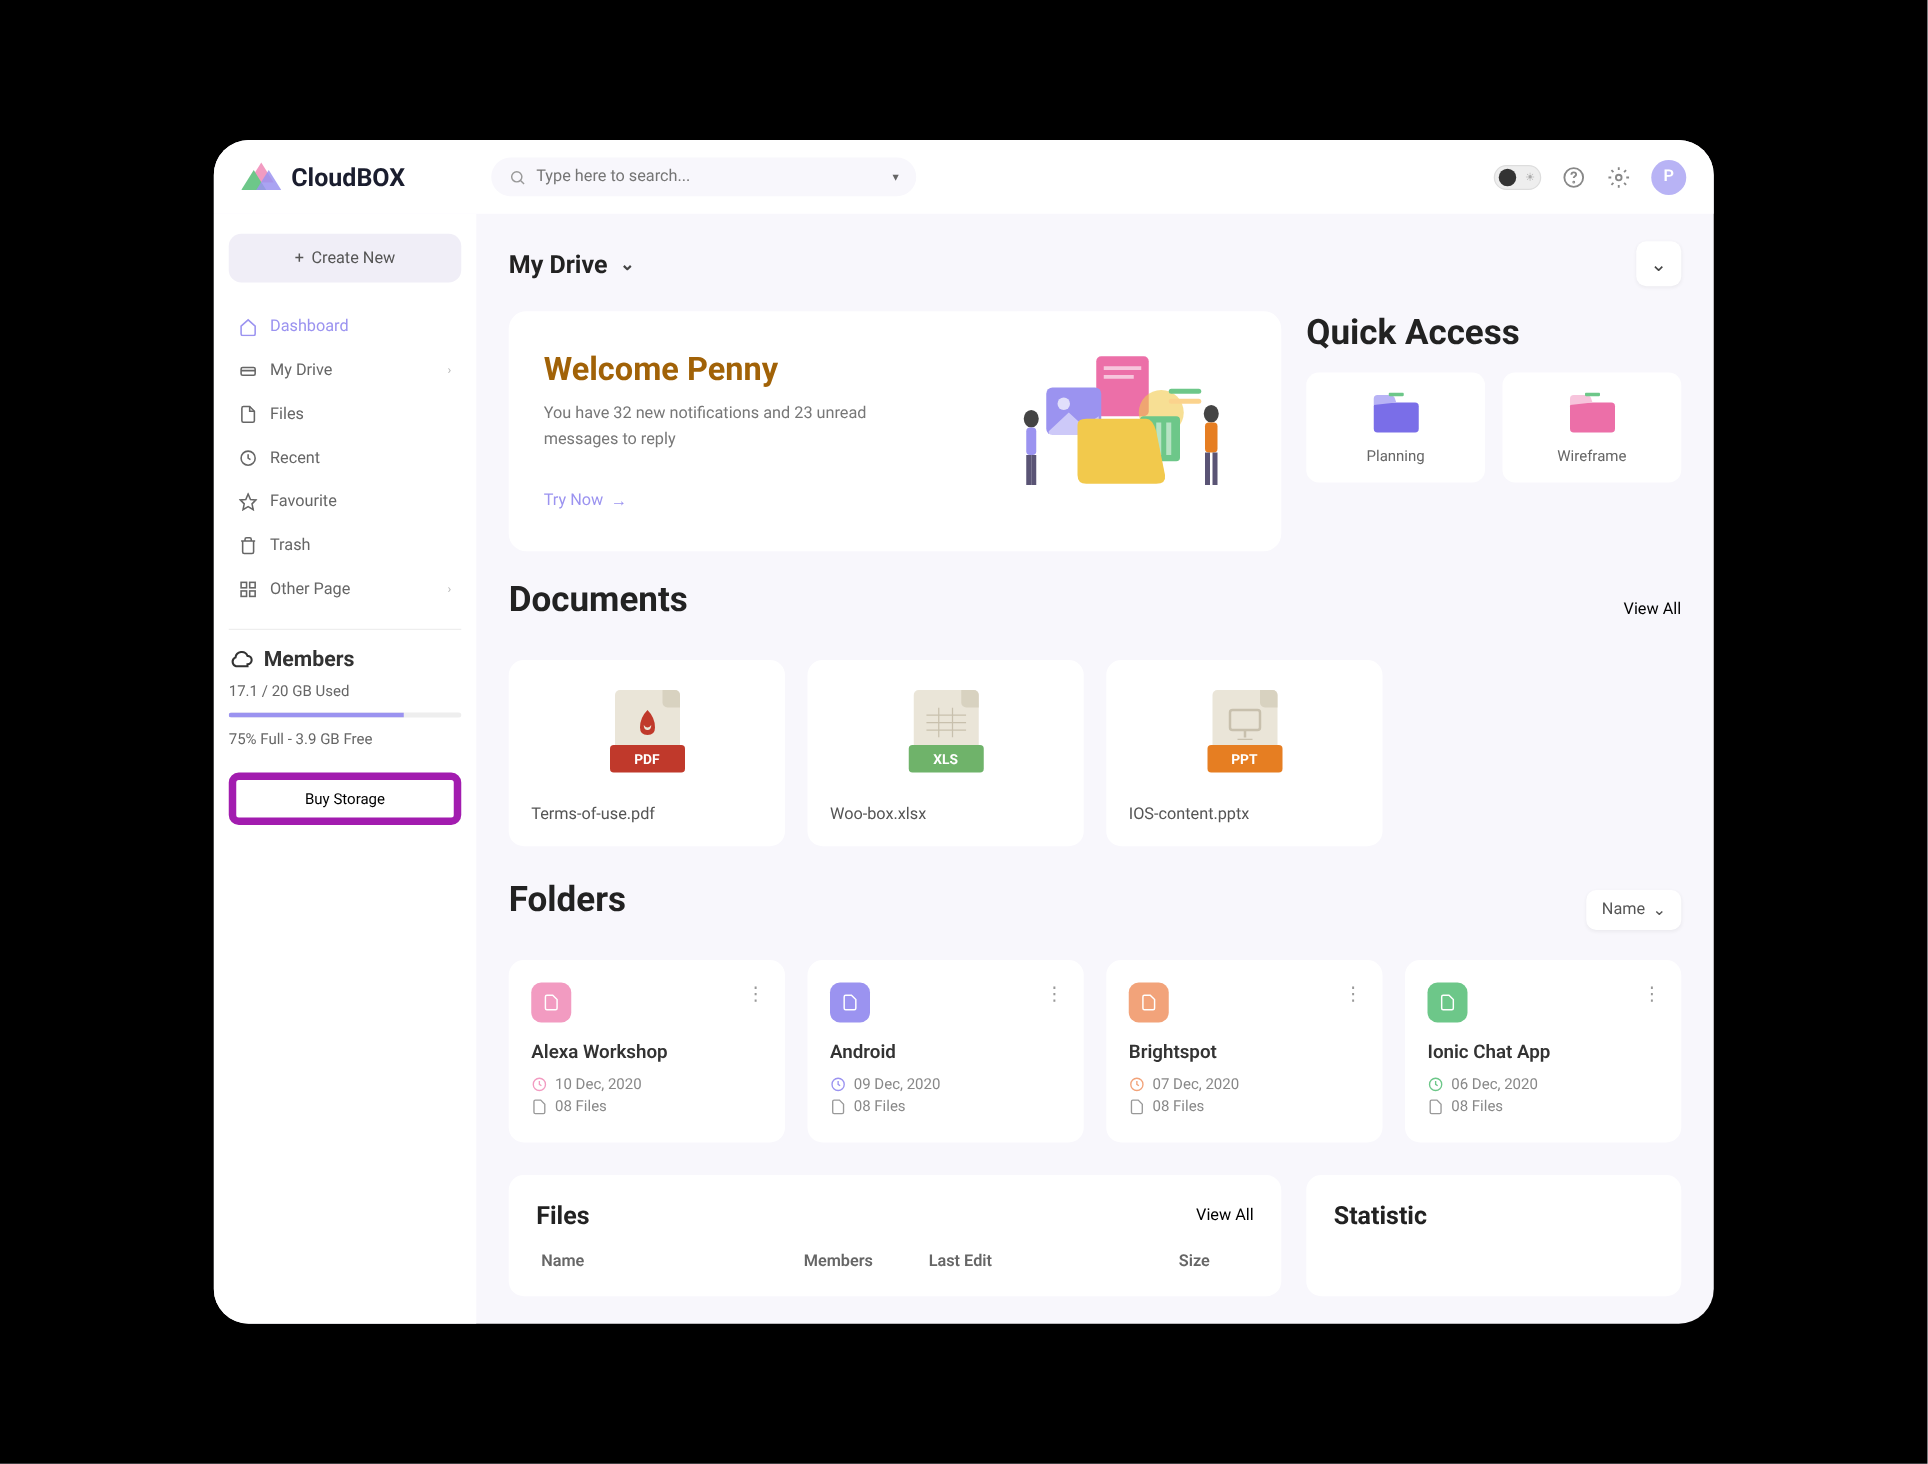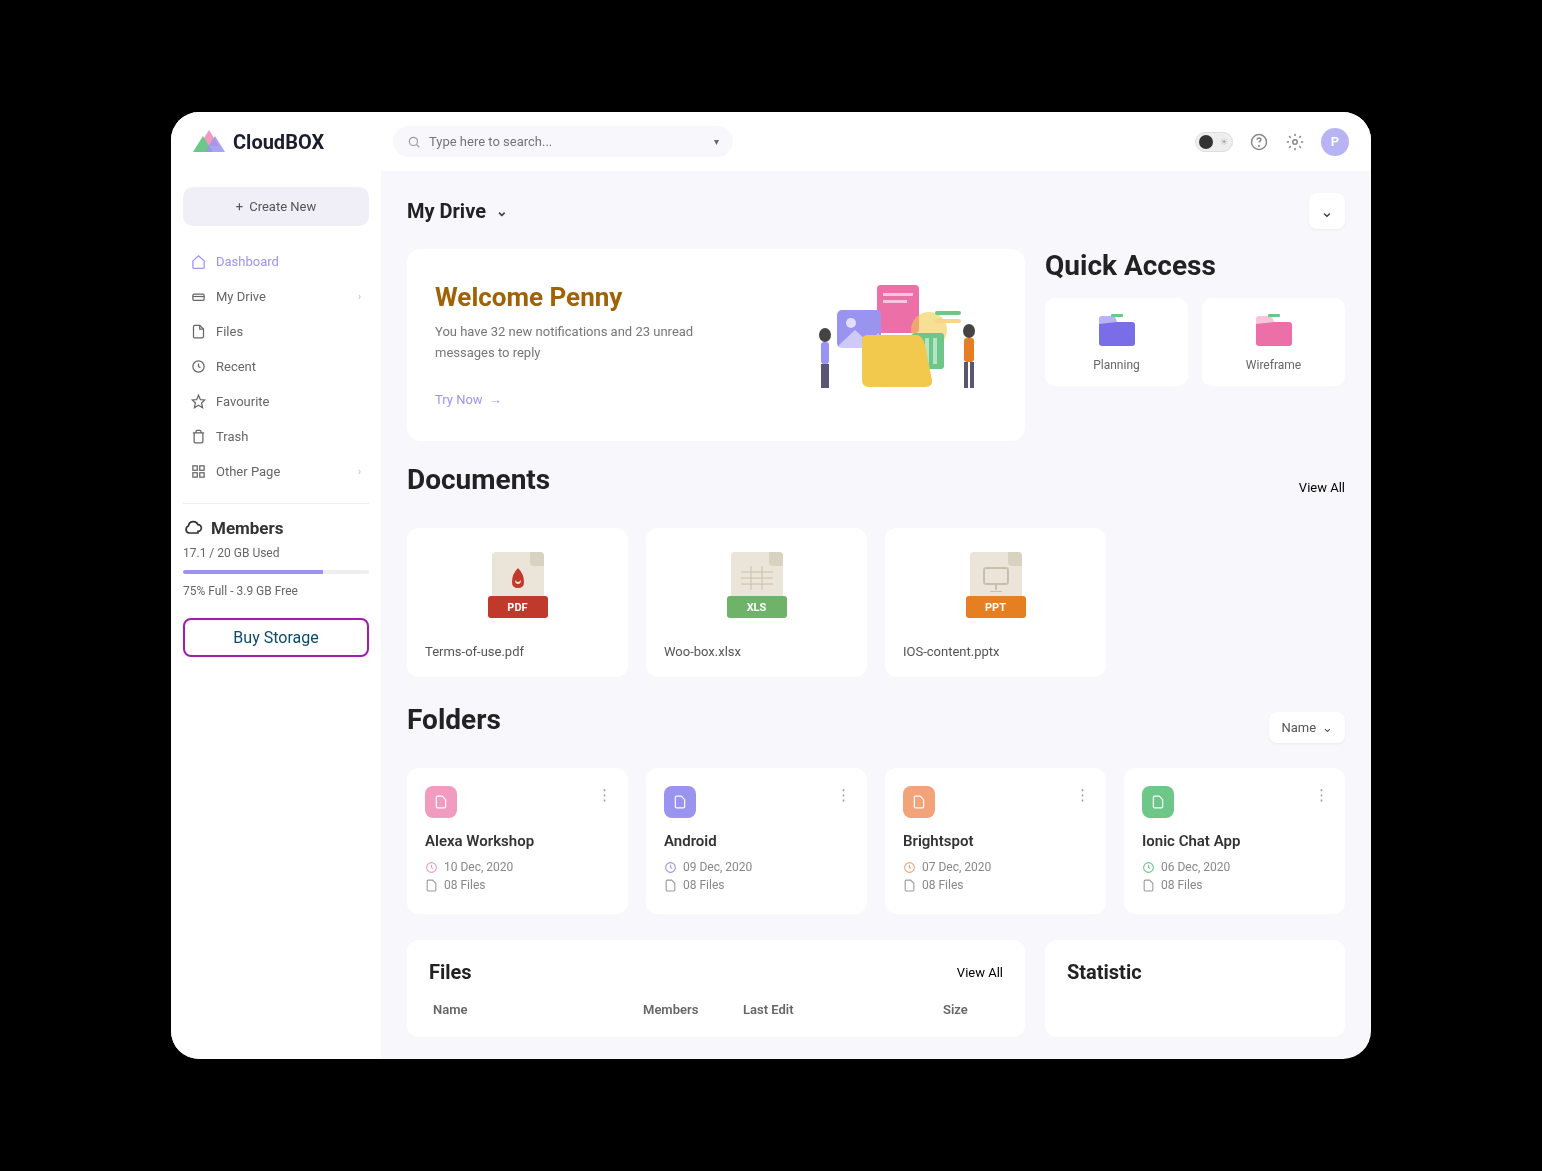--- a/index.html
+++ b/index.html
@@ -25,21 +25,21 @@
 .nav-item { display: flex; align-items: center; gap: 10px; padding: 10px 8px; font-size: 13px; color: #666; cursor: pointer; border-radius: 6px; position: relative; }
 .nav-item.active { color: #9b93f0; }
 .nav-item .chev { margin-left: auto; color: #bbb; font-size: 10px; }
 .nav-icon { width: 15px; height: 15px; flex-shrink: 0; }
 .divider { height: 1px; background: #eee; margin: 14px 0; }
 .storage-head { display: flex; align-items: center; gap: 8px; font-size: 17px; font-weight: 700; color: #333; margin-bottom: 8px; }
 .storage-sub { font-size: 12px; color: #666; margin-bottom: 10px; }
 .progress { height: 4px; background: #eee; border-radius: 2px; overflow: hidden; margin-bottom: 10px; }
 .progress-fill { height: 100%; background: #9b93f0; width: 75%; }
 .storage-detail { font-size: 12px; color: #666; margin-bottom: 20px; }
-.buy-btn { border: 2px solid #a21caf; color: #0c4a6e; background: #fff; padding: 8px 14px; border-radius: 8px; font-size: 16px; cursor: pointer; }
+.buy-btn { border: 6px solid #a21caf; color: #000000; background: #fff; padding: 8px 14px; border-radius: 8px; font-size: 12px; cursor: pointer; }
 .main { flex: 1; padding: 22px 26px; overflow: hidden; }
 .page-head { display: flex; align-items: center; justify-content: space-between; margin-bottom: 20px; }
 .page-title { font-size: 20px; font-weight: 700; color: #222; display: flex; align-items: center; gap: 10px; }
 .page-title .chev { font-size: 14px; color: #444; }
 .head-menu { width: 36px; height: 36px; background: #fff; border-radius: 8px; display: flex; align-items: center; justify-content: center; color: #444; cursor: pointer; box-shadow: 0 1px 3px rgba(0,0,0,0.05); }
 .hero-row { display: flex; gap: 20px; margin-bottom: 22px; }
 .welcome-card { flex: 1; background: #fff; border-radius: 14px; padding: 26px 28px; display: flex; justify-content: space-between; align-items: center; }
 .welcome-title { font-size: 26px; font-weight: 700; color: #a16207; margin-bottom: 10px; }
 .welcome-sub { font-size: 13px; color: #777; line-height: 1.6; max-width: 280px; margin-bottom: 26px; }
 .try-link { color: #9b93f0; font-size: 13px; text-decoration: none; display: inline-flex; align-items: center; gap: 6px; }

